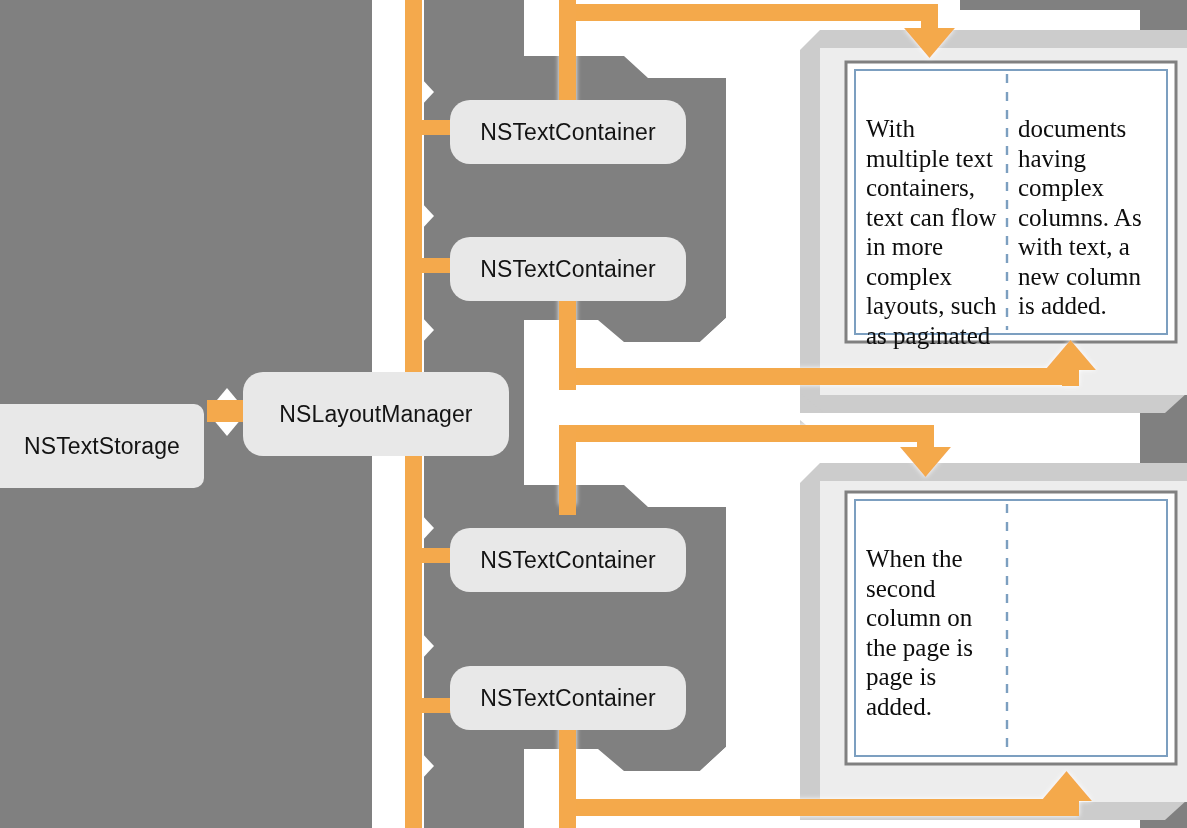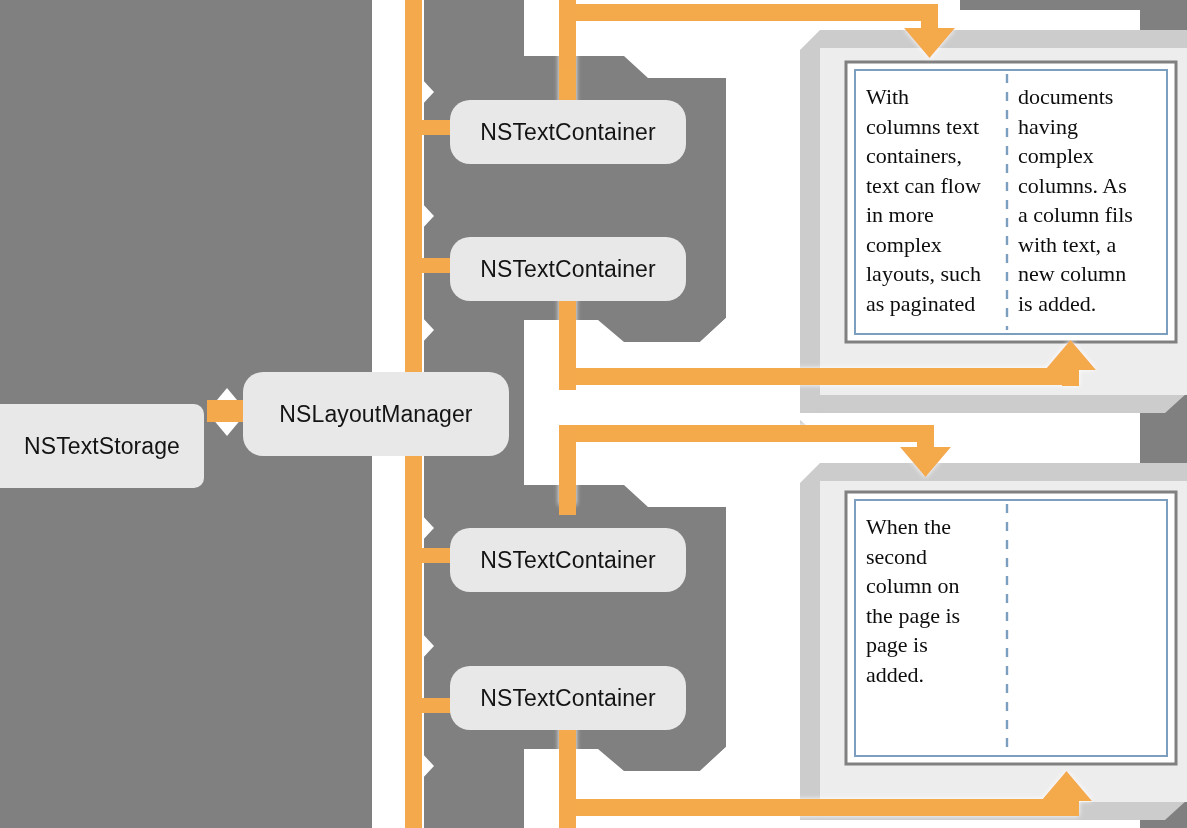--- a/index.html
+++ b/index.html
@@ -43,24 +43,25 @@
     pointer-events: auto;
     box-sizing: border-box;
   }
   .page-text-layer {
     position: absolute;
     pointer-events: none;
   }
   .col {
     position: absolute;
     font-family: "Liberation Serif", serif;
-    font-size: 22px;
+    font-size: 25px;
     line-height: 29.5px;
     color: #0d0d0d;
     pointer-events: auto;
+    margin-top: 32px;
   }
 </style>
 </head>
 <body>
 
 <div id="stage">
 
   <svg width="1187" height="828" viewBox="0 0 1187 828">
     <defs>
       <filter id="softshadow" x="-30%" y="-30%" width="170%" height="170%">
@@ -233,35 +234,34 @@
     <div class="node" style="left:450px; top:666px; width:236px; height:64px;">
       <span>NSTextContainer</span>
     </div>
 
   </div>
 
   <div class="page-text-layer" style="left:0; top:0; width:1187px; height:828px;">
 
     <div class="col" style="left:866px; top:82px; width:135px;">
       <div>With</div>
-      <div>columns text</div>
+      <div>multiple text</div>
       <div>containers,</div>
       <div>text can flow</div>
       <div>in more</div>
       <div>complex</div>
       <div>layouts, such</div>
       <div>as paginated</div>
     </div>
 
     <div class="col" style="left:1018px; top:82px; width:140px;">
       <div>documents</div>
       <div>having</div>
       <div>complex</div>
       <div>columns. As</div>
-      <div>a column fils</div>
       <div>with text, a</div>
       <div>new column</div>
       <div>is added.</div>
     </div>
 
     <div class="col" style="left:866px; top:512px; width:140px;">
       <div>When the</div>
       <div>second</div>
       <div>column on</div>
       <div>the page is</div>

